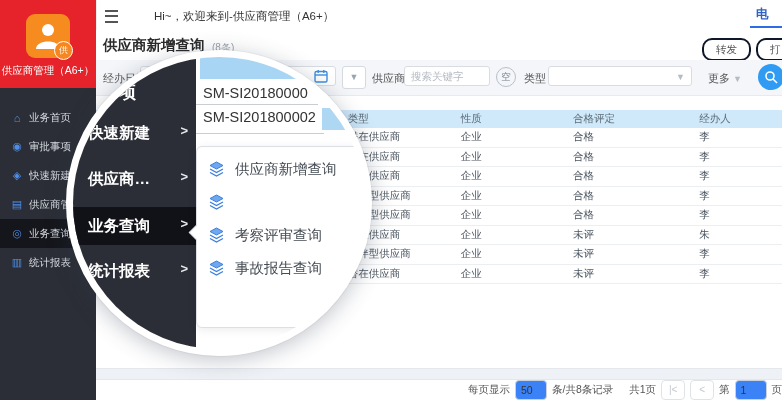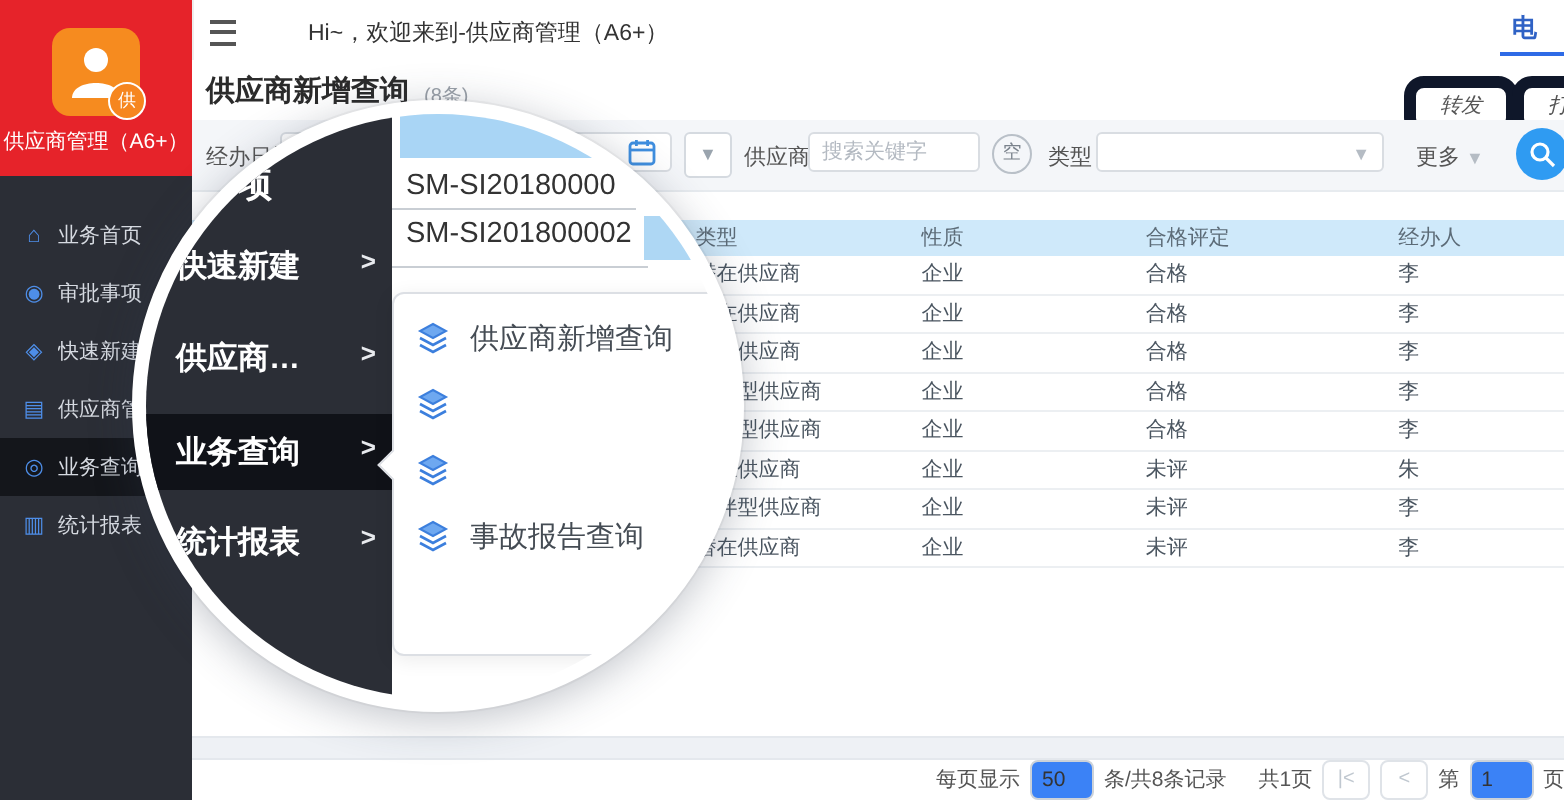--- a/index.html
+++ b/index.html
@@ -25,22 +25,22 @@
   .burger{left:8px;top:10px;width:13px;height:9px;border-top:2px solid #555;border-bottom:2px solid #555;}
   .burger:before{content:"";position:absolute;left:0;top:2.5px;width:13px;height:2px;background:#555;}
   .welcome{left:30px;top:9px;font-size:11.5px;color:#333;white-space:nowrap;margin-left:27px;}
   .top-tab{left:653px;top:6px;width:40px;height:22px;color:#2f62c5;font-weight:bold;font-size:12.5px;
            border-bottom:2px solid #2e6be6;text-align:left;padding-left:6px;box-sizing:border-box;}
 
   
   .titlerow{left:96px;top:30px;width:686px;height:30px;background:#fff;}
   .page-title{left:7px;top:6px;font-size:14.5px;font-weight:bold;color:#2b2b2b;}
   .page-count{left:116px;top:11px;font-size:10px;color:#9aa0a8;}
-  .pill{top:8px;height:19px;line-height:19px;border:6px solid #0f172a;border-radius:10px;background:#fff;
-        font-size:10.5px;color:#555;padding:0 12px;font-style:italic;}
+  .pill{top:8px;height:19px;line-height:19px;border:2px solid #0f172a;border-radius:10px;background:#fff;
+        font-size:10.5px;color:#555;padding:0 12px;}
   .pill.forward{left:606px;}
   .pill.print{left:660px;}
 
   
   .filterrow{left:96px;top:60px;width:686px;height:35px;background:#f4f6f9;border-bottom:1px solid #e7ebef;}
   .flabel{top:11px;font-size:11px;color:#555;}
   .finput{top:6px;height:20px;background:#fff;border:1px solid #d9dde2;border-radius:3px;box-sizing:border-box;
           font-size:10.5px;color:#333;padding:0 6px;font-family:"Liberation Sans",sans-serif;}
   .finput::placeholder{color:#b4bac2;}
   .date-input{left:44px;width:196px;}
@@ -306,20 +306,21 @@
         <path d="M2 8 L8.5 11.5 L15 8" fill="none" stroke="#3c7fdd" stroke-width="1.3"></path>
         <path d="M2 11.5 L8.5 15 L15 11.5" fill="none" stroke="#3c7fdd" stroke-width="1.3"></path>
       </svg>
     </div>
     <div class="fly-item">
       <svg width="17" height="17" viewBox="0 0 17 17">
         <path d="M8.5 1 L15 4.5 L8.5 8 L2 4.5 Z" fill="#6ea8f0" stroke="#3c7fdd" stroke-width="1"></path>
         <path d="M2 8 L8.5 11.5 L15 8" fill="none" stroke="#3c7fdd" stroke-width="1.3"></path>
         <path d="M2 11.5 L8.5 15 L15 11.5" fill="none" stroke="#3c7fdd" stroke-width="1.3"></path>
       </svg>
+      <span>考察评审查询</span>
     </div>
     <div class="fly-item">
       <svg width="17" height="17" viewBox="0 0 17 17">
         <path d="M8.5 1 L15 4.5 L8.5 8 L2 4.5 Z" fill="#6ea8f0" stroke="#3c7fdd" stroke-width="1"></path>
         <path d="M2 8 L8.5 11.5 L15 8" fill="none" stroke="#3c7fdd" stroke-width="1.3"></path>
         <path d="M2 11.5 L8.5 15 L15 11.5" fill="none" stroke="#3c7fdd" stroke-width="1.3"></path>
       </svg>
       <span>事故报告查询</span>
     </div>
   </div>

